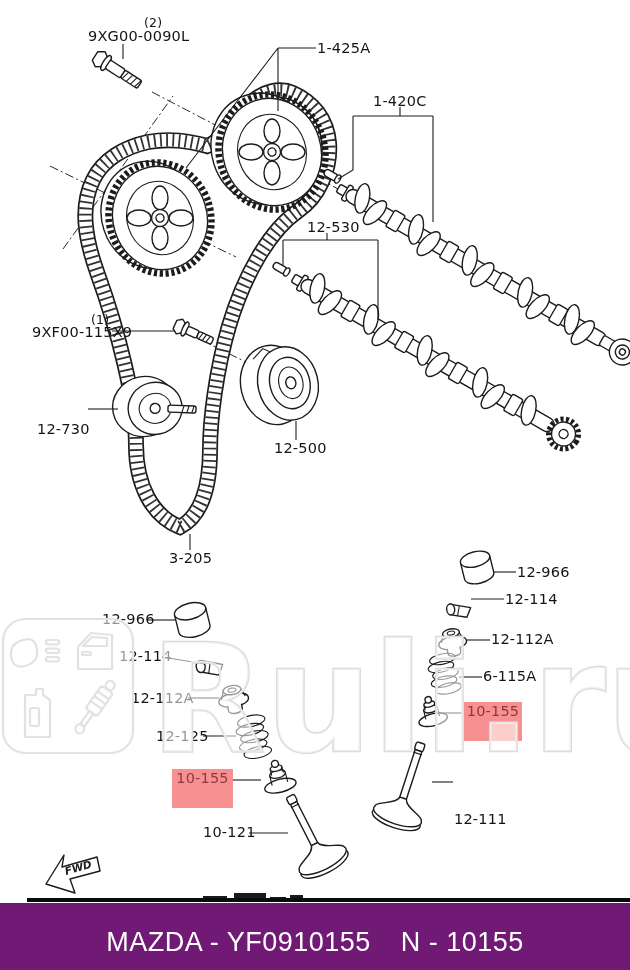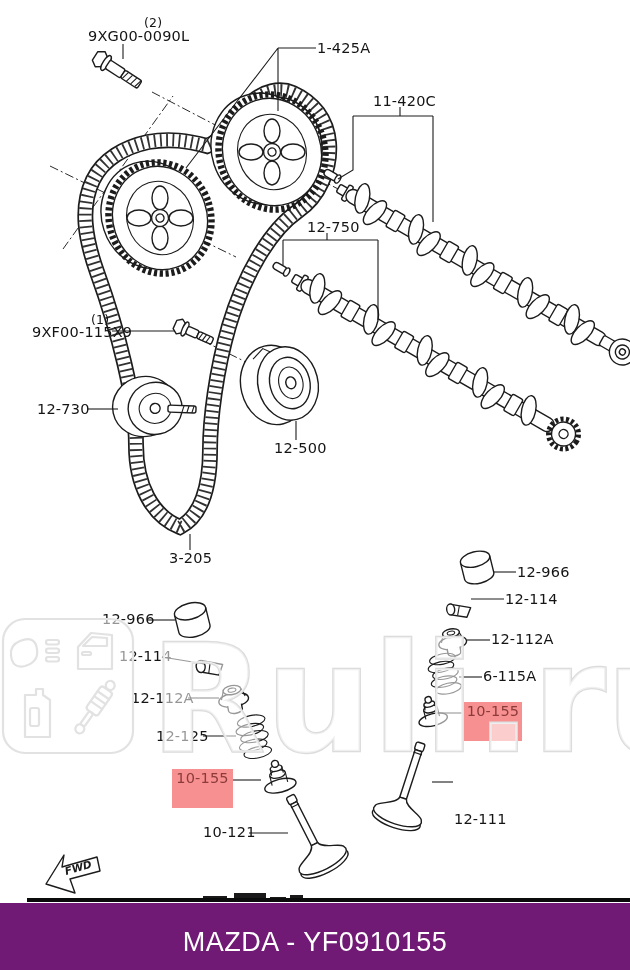--- a/index.html
+++ b/index.html
@@ -292,25 +292,25 @@
       <rect x="203" y="896" width="24" height="6" class="mark"></rect>
       <rect x="234" y="893" width="32" height="9" class="mark"></rect>
       <rect x="270" y="897" width="16" height="5" class="mark"></rect>
       <rect x="290" y="895" width="13" height="7" class="mark"></rect>
     </g>
   </svg>
 
   <div class="lbl small" style="left:144px;top:16px">(2)</div>
   <div class="lbl" style="left:88px;top:29px">9XG00-0090L</div>
   <div class="lbl" style="left:317px;top:41px">1-425A</div>
-  <div class="lbl" style="left:373px;top:94px">11-420C</div>
-  <div class="lbl" style="left:307px;top:220px">12-750</div>
+  <div class="lbl" style="left:373px;top:94px">1-420C</div>
+  <div class="lbl" style="left:307px;top:220px">12-530</div>
   <div class="lbl small" style="left:91px;top:313px">(1)</div>
   <div class="lbl" style="left:32px;top:325px">9XF00-115X9</div>
-  <div class="lbl" style="left:37px;top:402px">12-730</div>
+  <div class="lbl" style="left:37px;top:422px">12-730</div>
   <div class="lbl" style="left:274px;top:441px">12-500</div>
   <div class="lbl" style="left:169px;top:551px">3-205</div>
 
   <div class="lbl" style="left:102px;top:612px">12-966</div>
   <div class="lbl" style="left:119px;top:649px">12-114</div>
   <div class="lbl" style="left:131px;top:691px">12-112A</div>
   <div class="lbl" style="left:156px;top:729px">12-125</div>
   <div class="lbl hl" style="left:172px;top:769px;width:61px">10-155</div>
   <div class="lbl" style="left:203px;top:825px">10-121</div>
 
@@ -352,15 +352,16 @@
         <rect x="-2.5" y="3" width="5" height="16" rx="2" class="wm-ic"></rect>
         <circle cx="0" cy="23" r="4.5" class="wm-ic"></circle>
       </g>
     </g>
     <text x="150" y="751" font-size="150" class="wm-big">Ruli.ru</text>
   </svg>
 
   <div class="footer-line"></div>
   <div class="footer-bar">
     <span>MAZDA - YF0910155</span>
+    <span>N - 10155</span>
   </div>
 
 </div>
 
 </body></html>

